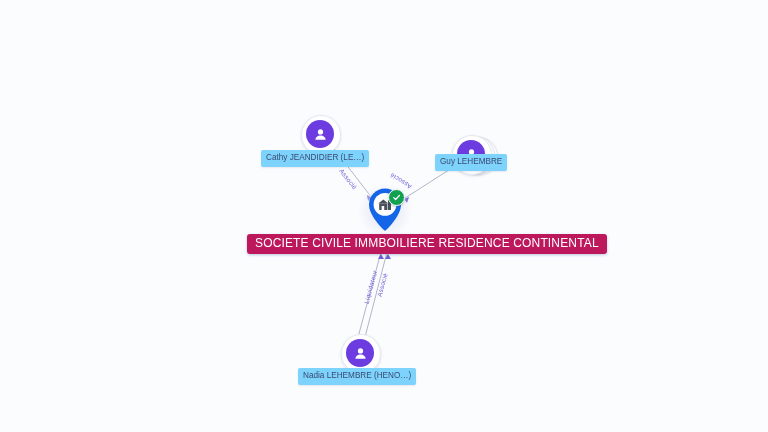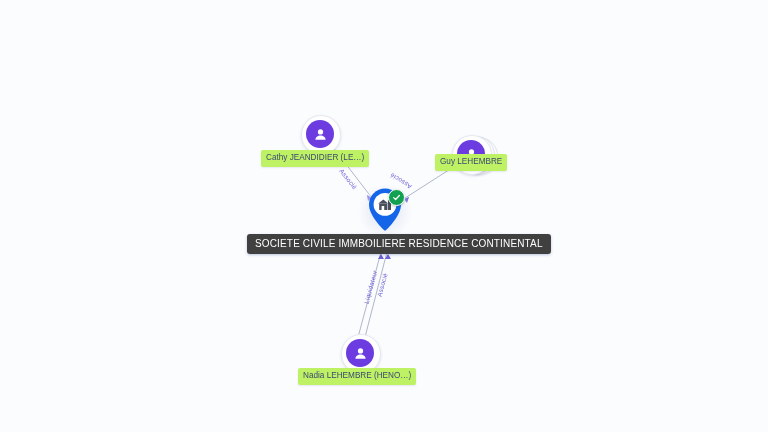--- a/index.html
+++ b/index.html
@@ -79,21 +79,21 @@
     background: #6c3ce0;
     display: flex;
     align-items: center;
     justify-content: center;
   }
   .avatar-disc svg { display: block; }
 
   
   .name-chip {
     position: absolute;
-    background: #bef264;
+    background: #7dd3fc;
     color: #3b4a72;
     font-size: 8.2px;
     line-height: 12px;
     padding: 2px 5px 3px 5px;
     border-radius: 2px;
     white-space: nowrap;
     box-shadow: 0 1px 2px rgba(40,50,90,0.10);
     font-family: "Liberation Sans", sans-serif;
   }
 
@@ -136,23 +136,23 @@
     justify-content: center;
     box-shadow: 0 1px 2px rgba(20,60,40,0.25);
   }
   .check-badge svg { display: block; }
 
   
   #company-label {
     position: absolute;
     left: 247px;
     top: 234px;
-    background: #404040;
+    background: #be185d;
     color: #ffffff;
-    font-size: 10px;
+    font-size: 12px;
     line-height: 13px;
     letter-spacing: 0.15px;
     padding: 3px 8px 4px 8px;
     border-radius: 3px;
     white-space: nowrap;
     box-shadow: 0 1px 3px rgba(20,60,140,0.28);
     font-family: "Liberation Sans", sans-serif;
   }
 </style>
 </head>

